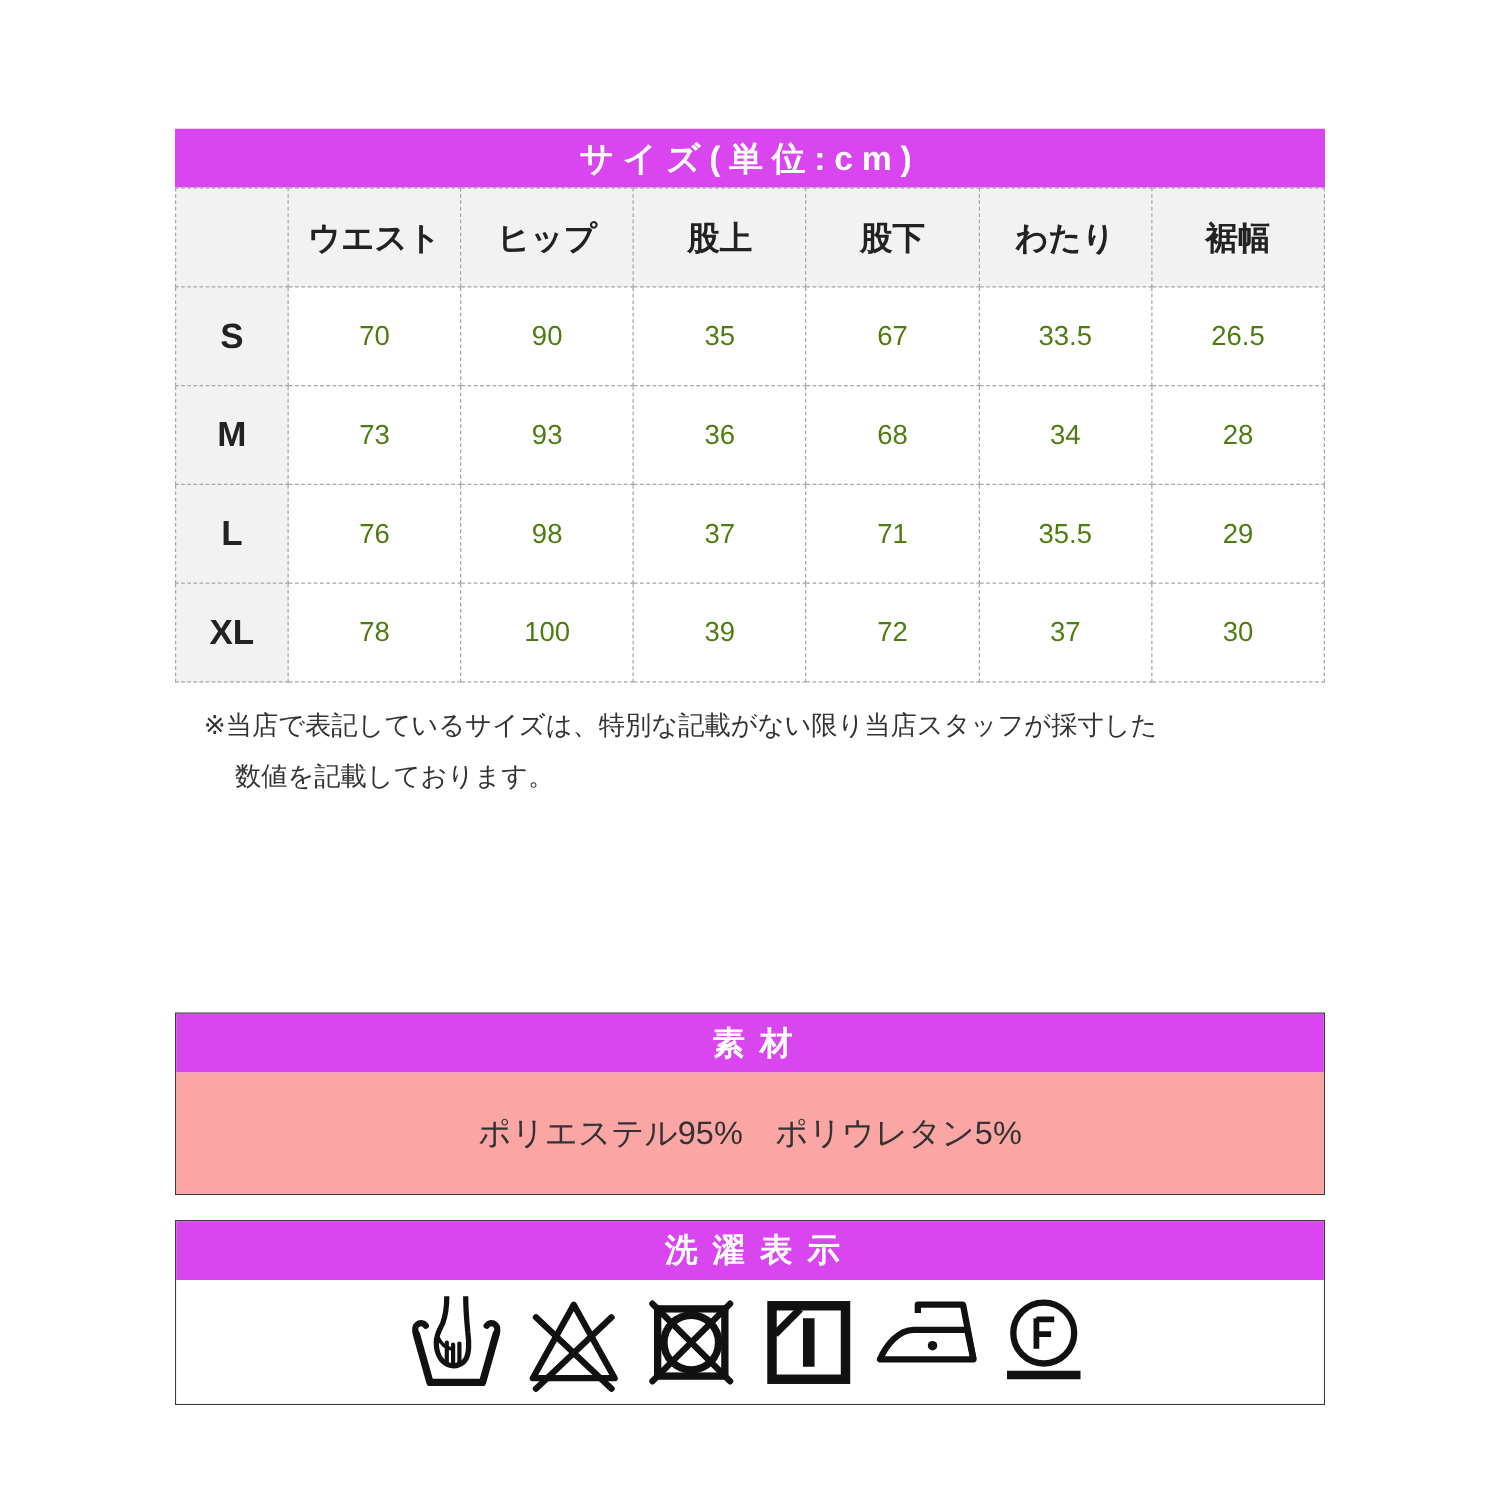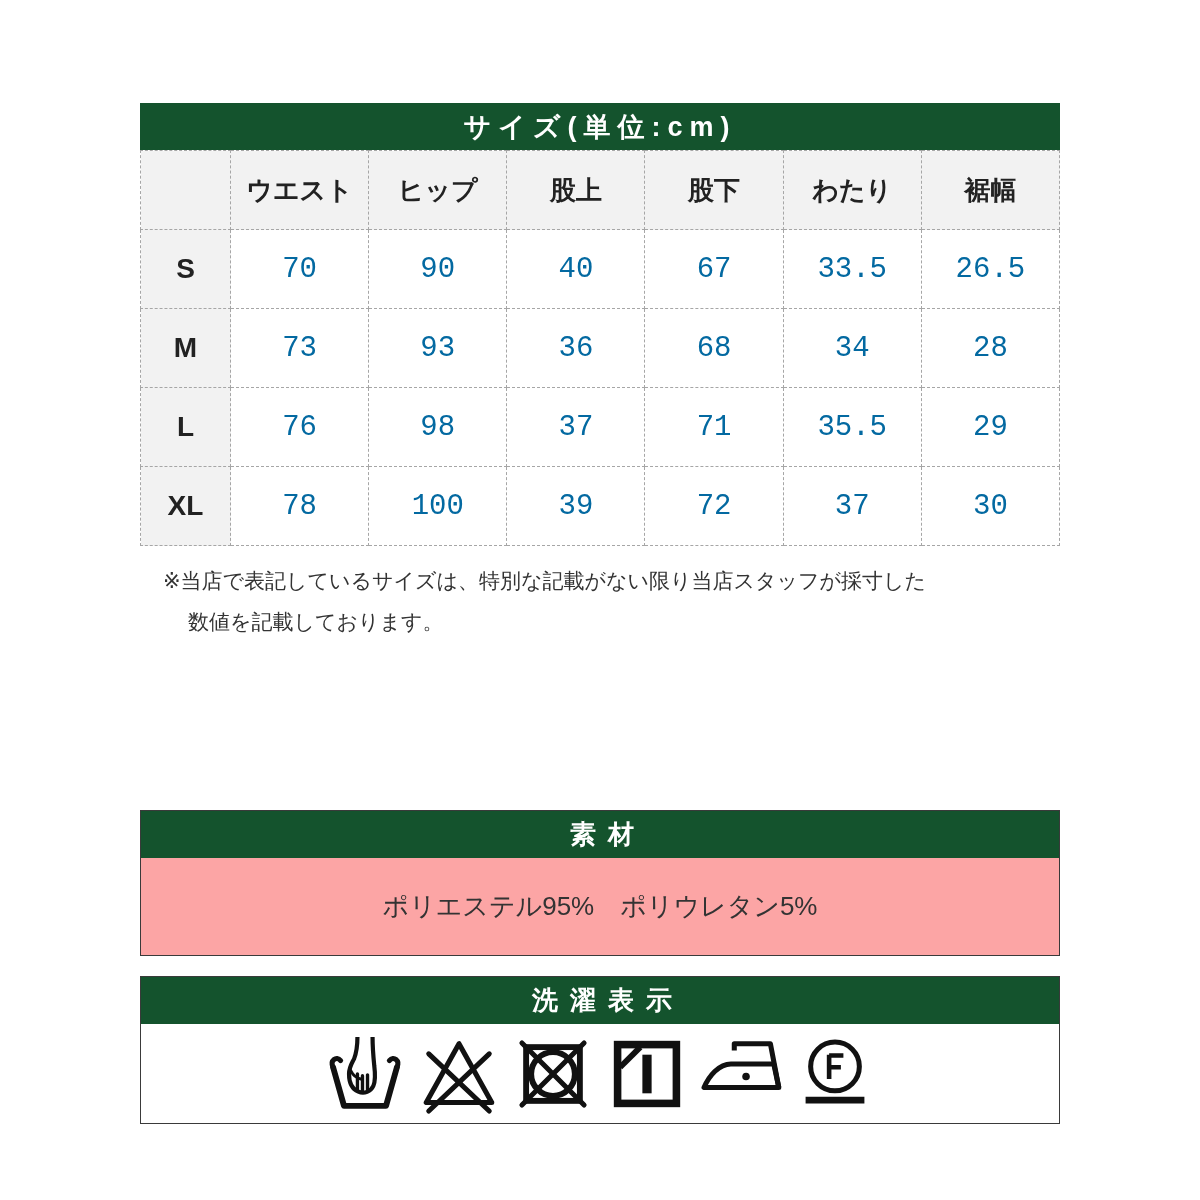--- a/index.html
+++ b/index.html
@@ -3,21 +3,21 @@
 <meta charset="utf-8">
 <style>
   html,body{margin:0;padding:0;}
   body{
     width:1200px;height:1200px;position:relative;background:#ffffff;
     font-family:"Liberation Sans","DejaVu Sans",sans-serif;color:#333;
     overflow:hidden;
   }
   .section{position:absolute;left:140px;width:920px;box-sizing:border-box;}
   .bar{
-    background:#14532d;color:#fff;height:47px;display:flex;
+    background:#d946ef;color:#fff;height:47px;display:flex;
     align-items:center;justify-content:center;font-weight:bold;
   }
   .bar.size-bar{font-size:27px;letter-spacing:7px;}
   .bar.wide{font-size:26px;letter-spacing:12px;padding-left:16px;}
 
   
   #size-section{top:103px;}
   table.size-table{
     width:100%;border-collapse:collapse;table-layout:fixed;
   }
@@ -25,22 +25,22 @@
     border:1px dashed #a6a6a6;text-align:center;vertical-align:middle;
     height:78px;padding:0;margin-top:20px;
   }
   table.size-table thead th{
     background:#f2f2f2;font-size:26px;font-weight:bold;color:#222;
   }
   table.size-table tbody th{
     background:#f2f2f2;font-size:28px;font-weight:bold;color:#222;
   }
   table.size-table tbody td{
-    background:#fff;font-size:29px;font-weight:normal;color:#0369a1;
-    font-family:Liberation Mono, monospace;
+    background:#fff;font-size:22px;font-weight:normal;color:#4d7c0f;
+    font-family:Liberation Sans, sans-serif;
   }
 
   
   #notes{position:absolute;left:163px;top:560px;width:900px;}
   .note{font-size:21px;line-height:41px;color:#333;margin-bottom:36px;}
   .note .cont{padding-left:25px;}
 
   
   .boxed{border:1px solid #3a3a3a;}
   #material-section{top:810px;}
@@ -80,21 +80,21 @@
         <th>股下</th>
         <th>わたり</th>
         <th>裾幅</th>
       </tr>
     </thead>
     <tbody>
       <tr>
         <th>S</th>
         <td>70</td>
         <td>90</td>
-        <td>40</td>
+        <td>35</td>
         <td>67</td>
         <td>33.5</td>
         <td>26.5</td>
       </tr>
       <tr>
         <th>M</th>
         <td>73</td>
         <td>93</td>
         <td>36</td>
         <td>68</td>

